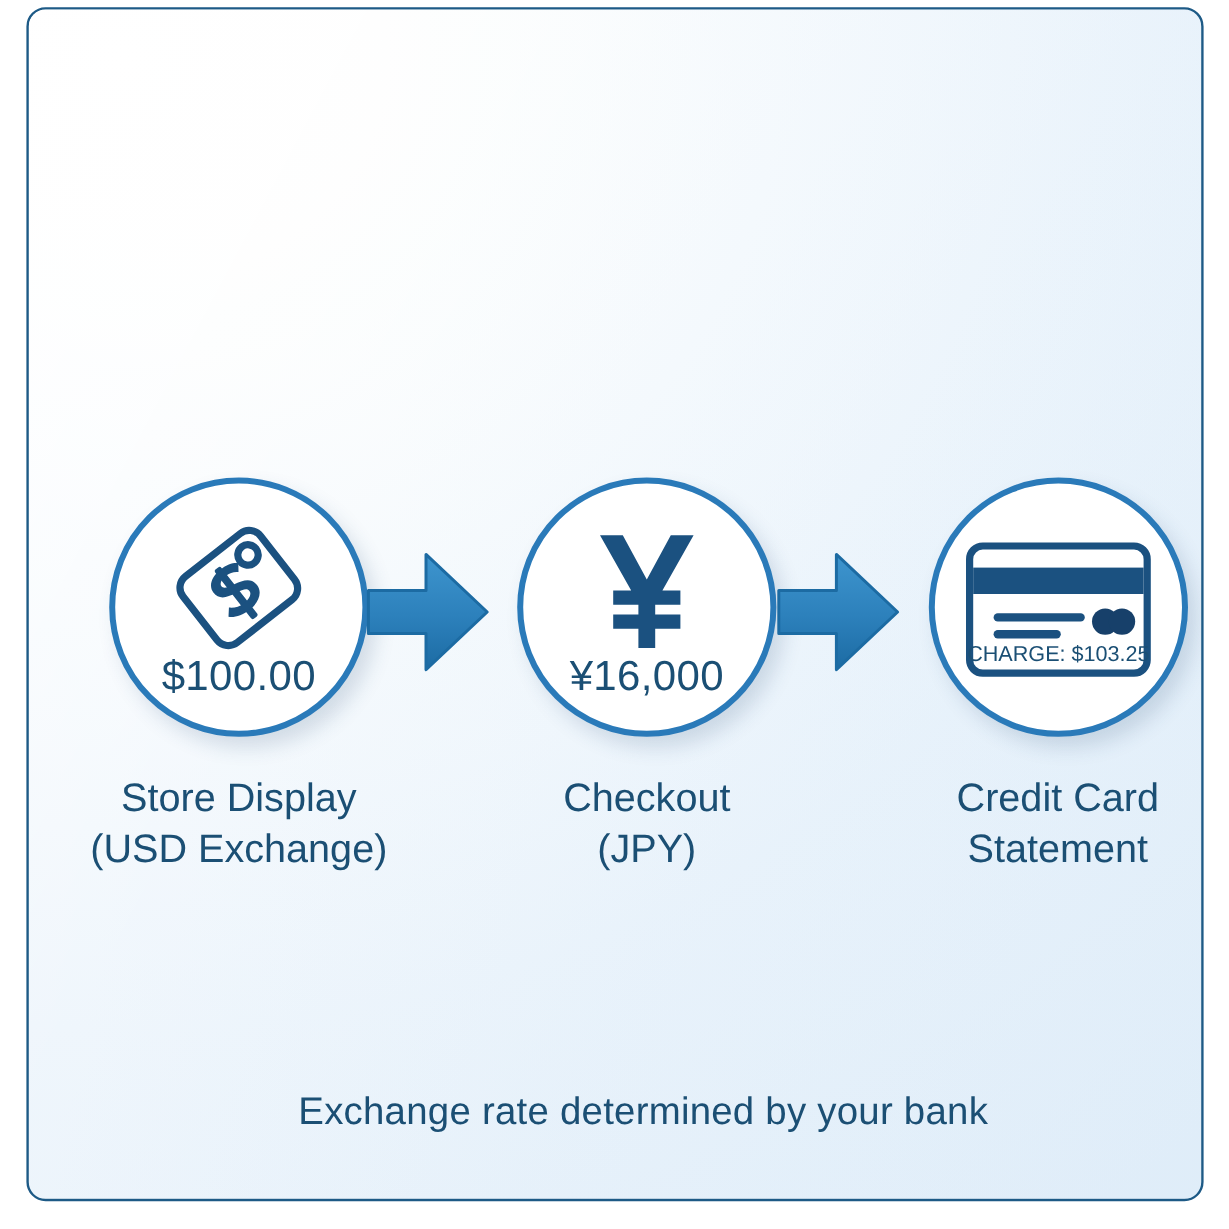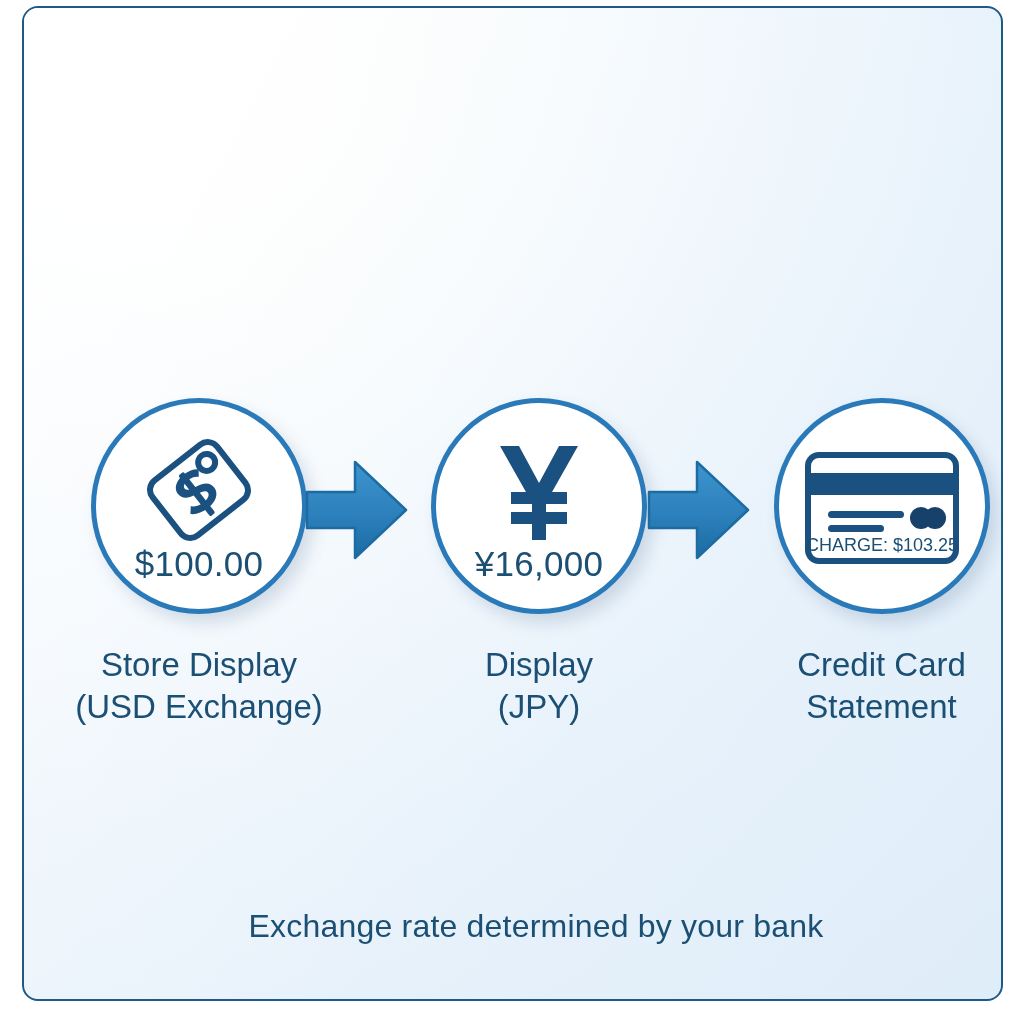--- a/index.html
+++ b/index.html
@@ -222,21 +222,21 @@
             </svg>
           </div>
         </div>
       </div>
 
     </div>
 
     <div class="captions">
       <div class="caption c0">Store Display
 (USD Exchange)</div>
-      <div class="caption c1">Display
+      <div class="caption c1">Checkout
 (JPY)</div>
       <div class="caption c2">Credit Card
 Statement</div>
     </div>
 
     <div class="footer-note">Exchange rate determined by your bank</div>
 
   </div>
 </div>
 

